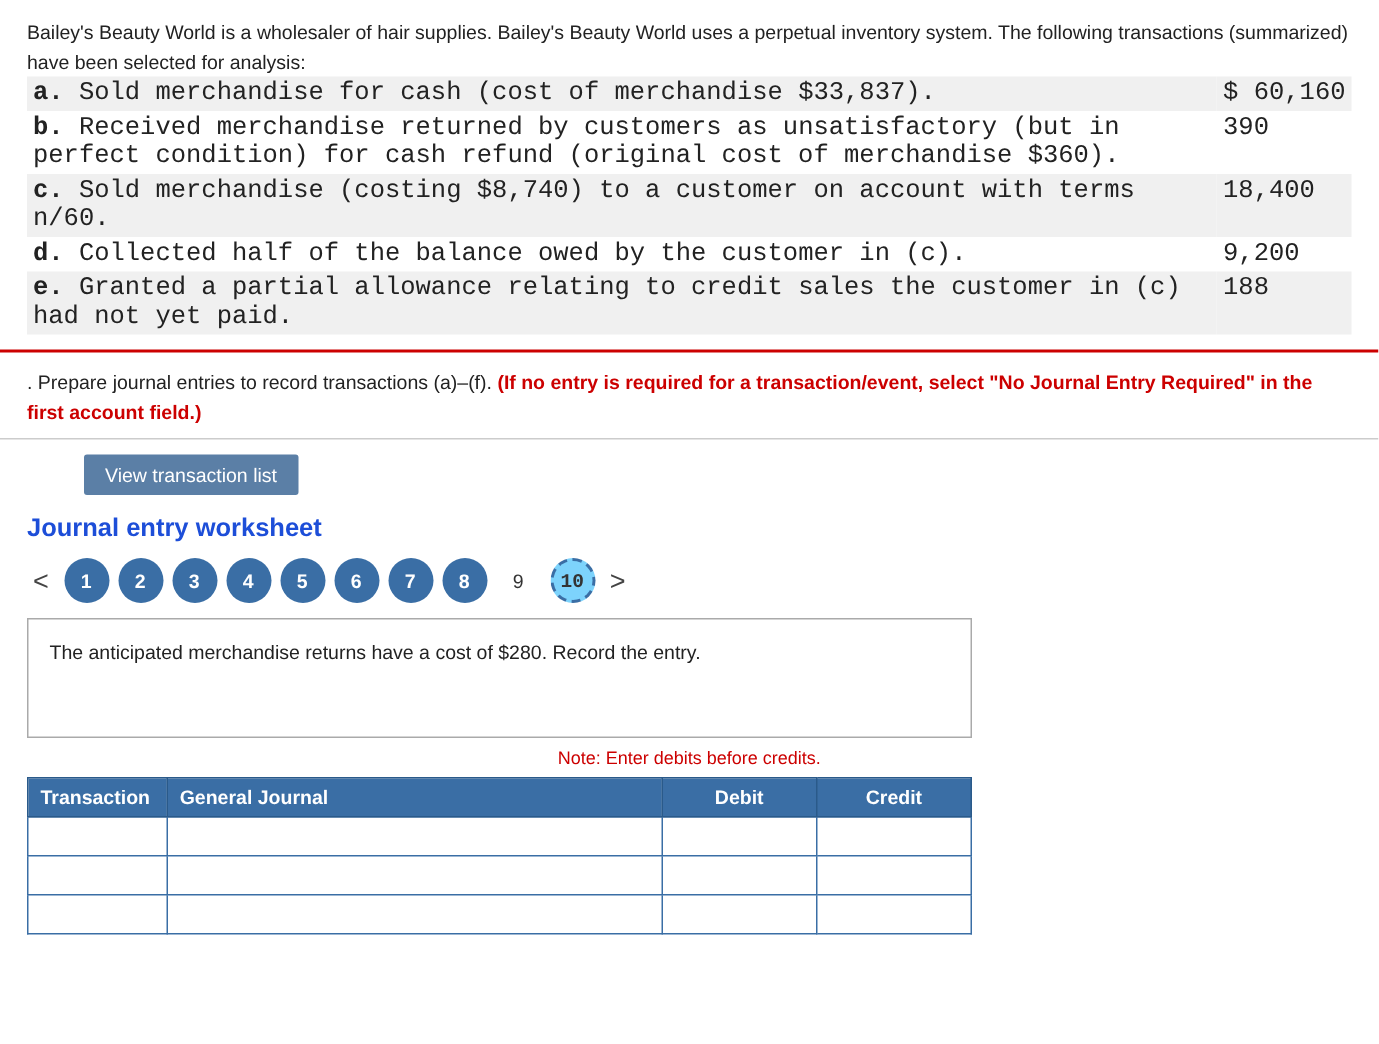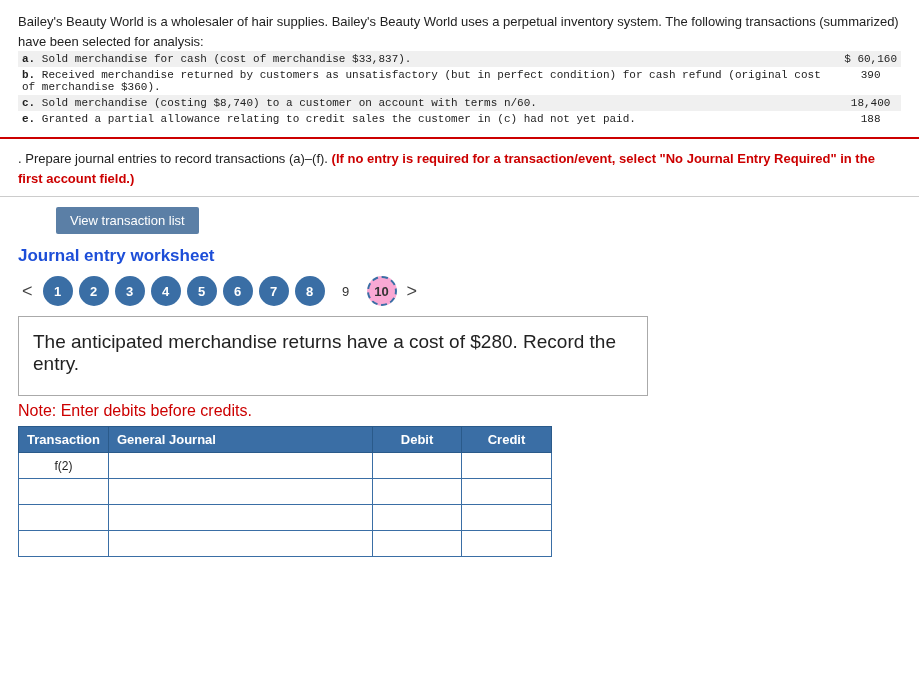--- a/index.html
+++ b/index.html
@@ -19,32 +19,32 @@
       font-size: 13px;
       line-height: 1.5;
       margin-bottom: 0;
     }
     .transactions-table {
       width: 100%;
       border-collapse: collapse;
     }
     .transactions-table tr td {
       padding: 2px 4px;
-      font-size: 11px;
+      font-size: 17px;
       font-family: 'Courier New', monospace;
       vertical-align: top;
     }
     .transactions-table tr:nth-child(odd) {
       background: #f0f0f0;
     }
     .transactions-table tr:nth-child(even) {
       background: #fff;
     }
     .amount-col {
-      text-align: center;
+      text-align: left;
       white-space: nowrap;
       padding-right: 8px;
       font-family: 'Courier New', monospace;
     }
     .instructions-section {
       padding: 10px 18px 8px 18px;
       border-bottom: 1px solid #ccc;
     }
     .instructions-text {
       font-size: 13px;
@@ -97,53 +97,55 @@
       width: 30px;
       height: 30px;
       border-radius: 50%;
       background: #3a6ea5;
       color: #fff;
       font-size: 13px;
       font-weight: bold;
       cursor: pointer;
     }
     .tab-circle.active {
-      background: #f9a8d4;
+      background: #7dd3fc;
       color: #333;
       border: 2px dashed #3a6ea5;
+      font-family: Liberation Mono, monospace;
     }
     .tab-plain {
       display: inline-flex;
       align-items: center;
       justify-content: center;
       width: 30px;
       height: 30px;
       font-size: 13px;
       color: #333;
       cursor: pointer;
     }
     .worksheet-box {
       border: 1px solid #aaa;
       padding: 14px 14px 10px 14px;
       margin-bottom: 6px;
       min-height: 80px;
       background: #fff;
       max-width: 630px;
     }
     .worksheet-desc {
-      font-size: 19px;
+      font-size: 13px;
       color: #222;
     }
     .note-text {
-      font-size: 16px;
+      font-size: 12px;
       color: #cc0000;
       margin-bottom: 6px;
+      text-align: center;
     }
     .journal-table {
-      width: 534px;
+      width: 630px;
       border-collapse: collapse;
       border: 1px solid #3a6ea5;
     }
     .journal-table th {
       background: #3a6ea5;
       color: #fff;
       padding: 5px 8px;
       font-size: 13px;
       text-align: center;
       border: 1px solid #2a5a8a;
@@ -194,20 +196,24 @@
           <td><strong>a.</strong> Sold merchandise for cash (cost of merchandise $33,837).</td>
           <td class="amount-col">$ 60,160</td>
         </tr>
         <tr>
           <td><strong>b.</strong> Received merchandise returned by customers as unsatisfactory (but in perfect condition) for cash refund (original cost of merchandise $360).</td>
           <td class="amount-col">390</td>
         </tr>
         <tr>
           <td><strong>c.</strong> Sold merchandise (costing $8,740) to a customer on account with terms n/60.</td>
           <td class="amount-col">18,400</td>
+        </tr>
+        <tr>
+          <td><strong>d.</strong> Collected half of the balance owed by the customer in (c).</td>
+          <td class="amount-col">9,200</td>
         </tr>
         <tr>
           <td><strong>e.</strong> Granted a partial allowance relating to credit sales the customer in (c) had not yet paid.</td>
           <td class="amount-col">188</td>
         </tr>
       </tbody>
   </table>
 </div>
 
 <div class="instructions-section">
@@ -251,26 +257,20 @@
     <thead>
       <tr>
         <th class="left">Transaction</th>
         <th class="left">General Journal</th>
         <th>Debit</th>
         <th>Credit</th>
       </tr>
     </thead>
     <tbody id="journal-body">
         <tr>
-          <td class="trans-col">f(2)</td>
-          <td class="gj-col"><input type="text" style=""></td>
-          <td class="debit-col"><input type="text" style=""></td>
-          <td class="credit-col"><input type="text" style=""></td>
-        </tr>
-        <tr>
           <td class="trans-col"></td>
           <td class="gj-col"><input type="text" style=""></td>
           <td class="debit-col"><input type="text" style=""></td>
           <td class="credit-col"><input type="text" style=""></td>
         </tr>
         <tr>
           <td class="trans-col"></td>
           <td class="gj-col"><input type="text" style=""></td>
           <td class="debit-col"><input type="text" style=""></td>
           <td class="credit-col"><input type="text" style=""></td>

